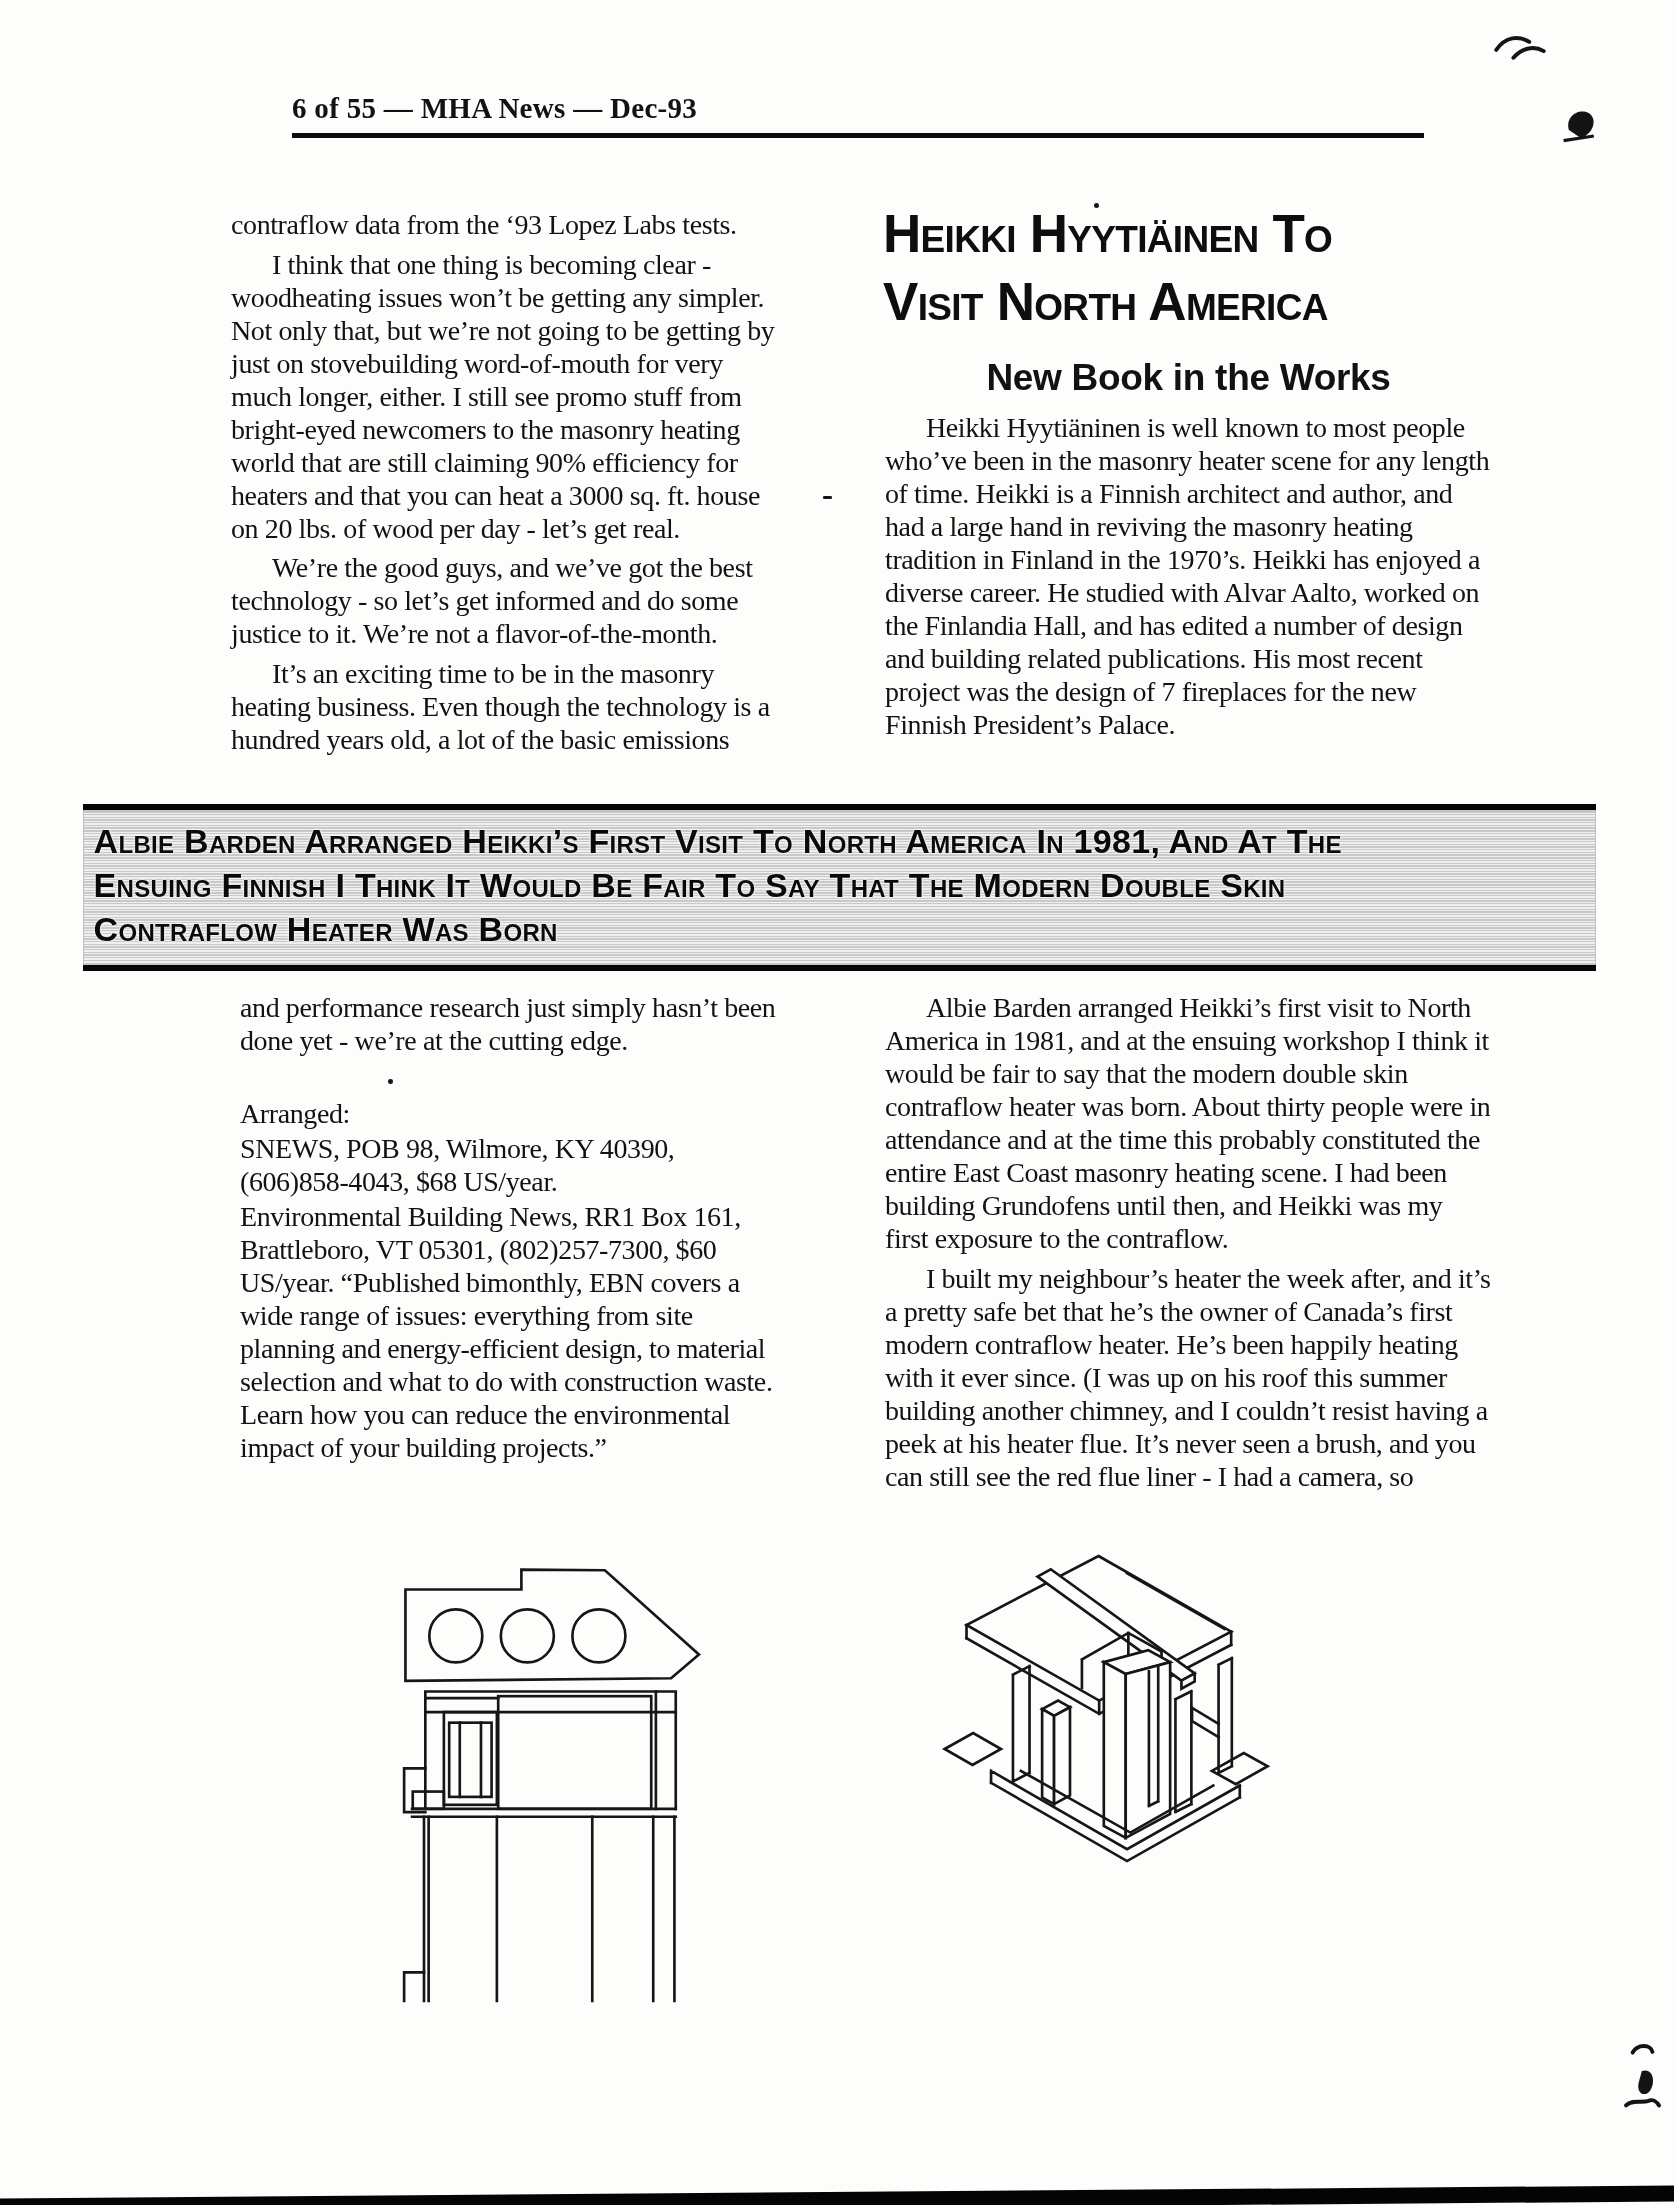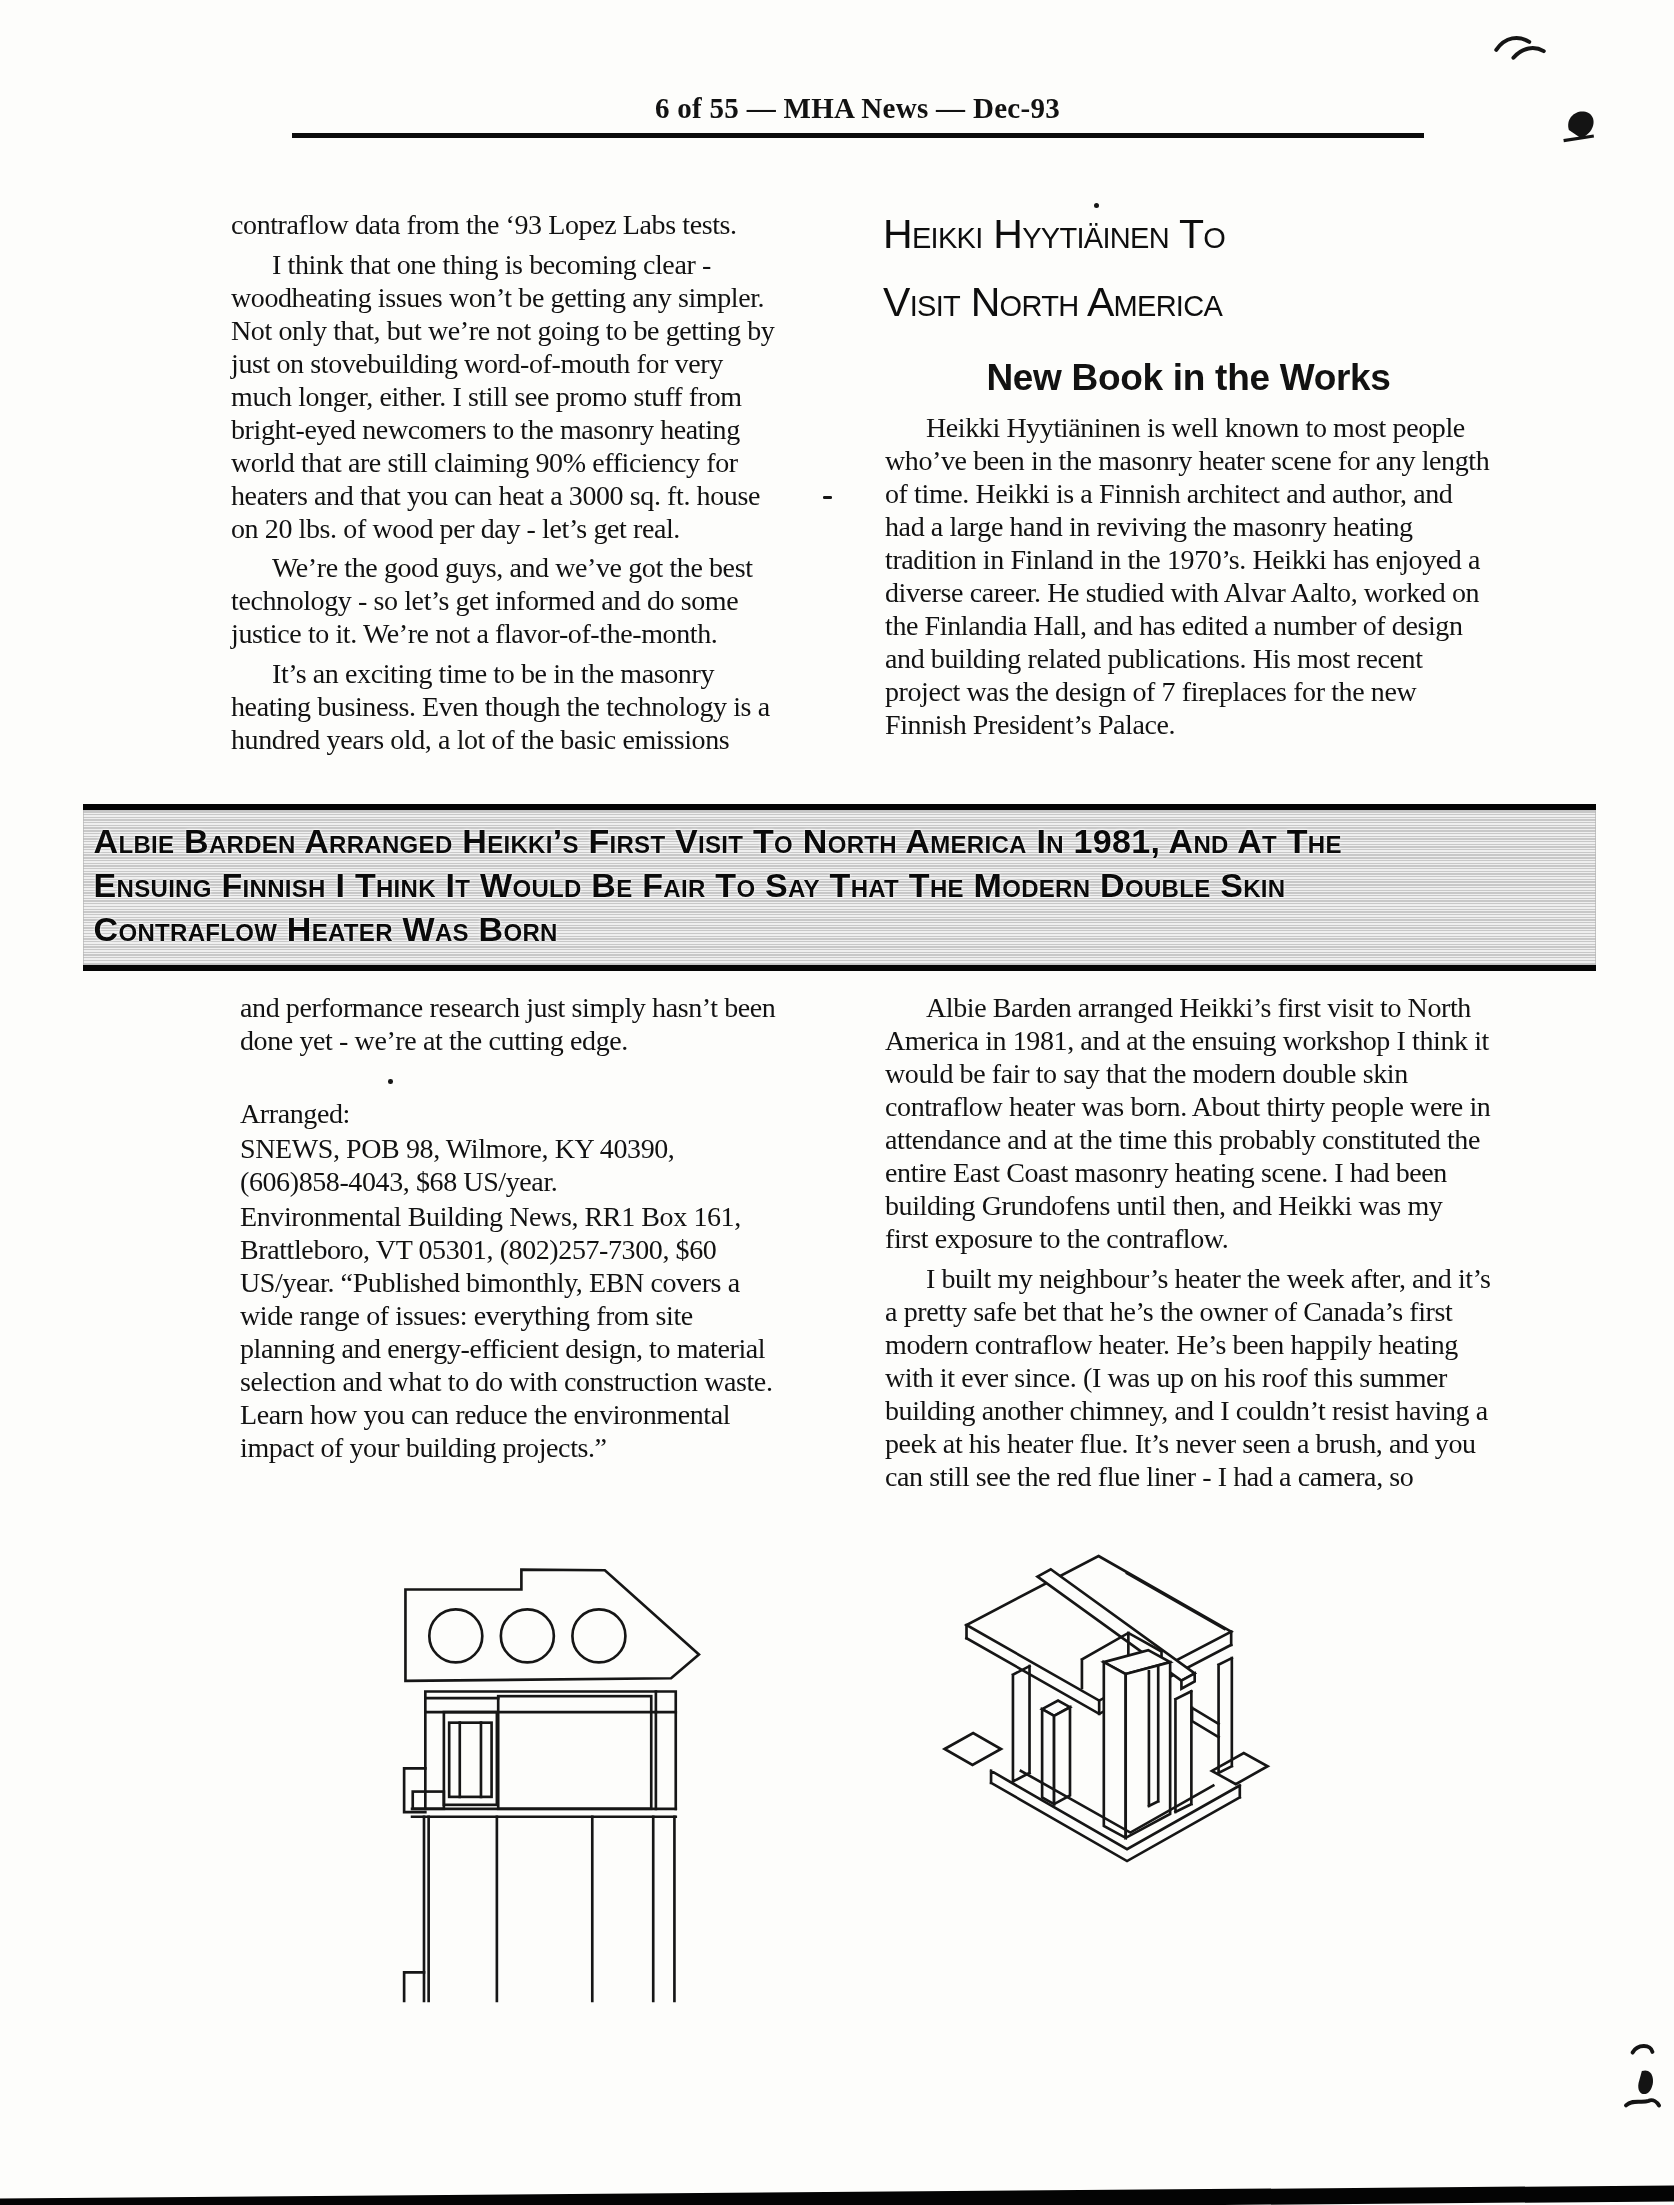--- a/index.html
+++ b/index.html
@@ -4,39 +4,39 @@
 <style>
   html,body { margin:0; padding:0; background:#6e6e6e; }
   .page {
     position:relative; width:1675px; height:2205px;
     background:#fdfdfb; overflow:hidden;
     font-family:"Liberation Serif", serif; color:#121212;
   }
   
   .page-header {
     position:absolute; left:292px; top:91px; width:1131px;
-    text-align:center; font-weight:bold; font-size:29px; line-height:34px;
+    text-align:left; font-weight:bold; font-size:29px; line-height:34px;
     letter-spacing:0.3px;
   }
   .header-rule { position:absolute; left:292px; top:133px; width:1132px; height:4.6px; background:#0c0c0c; }
 
   
   .bt { margin:2px; font-size:28px; line-height:33px; letter-spacing:-0.4px; }
   .bt + .bt { margin-top:6.6px; }
   .indent { text-indent:41px; }
 
   .col { position:absolute; }
   .col-left-top    { left:229px;  top:206px;  width:552px; }
   .col-right-top   { left:883px; top:200px;  width:611px; }
   .col-left-bottom { left:238px;  top:989px; width:552px; }
   .col-right-bottom{ left:883px; top:989px; width:611px; }
 
   .article-title {
-    font-family:"Liberation Sans", sans-serif; font-weight:normal;
-    font-variant:small-caps; font-size:41px; line-height:68px;
+    font-family:"Liberation Sans", sans-serif; font-weight:bold;
+    font-variant:small-caps; font-size:53px; line-height:68px;
     letter-spacing:-0.7px; color:#0e0e0e;
   }
   .article-subtitle {
     font-family:"Liberation Sans", sans-serif; font-weight:bold;
     font-size:37px; line-height:44px; margin-top:20px; letter-spacing:-0.3px;text-align:center;
   }
   .article-body { margin-top:10.6px; }
 
   
   .banner {

